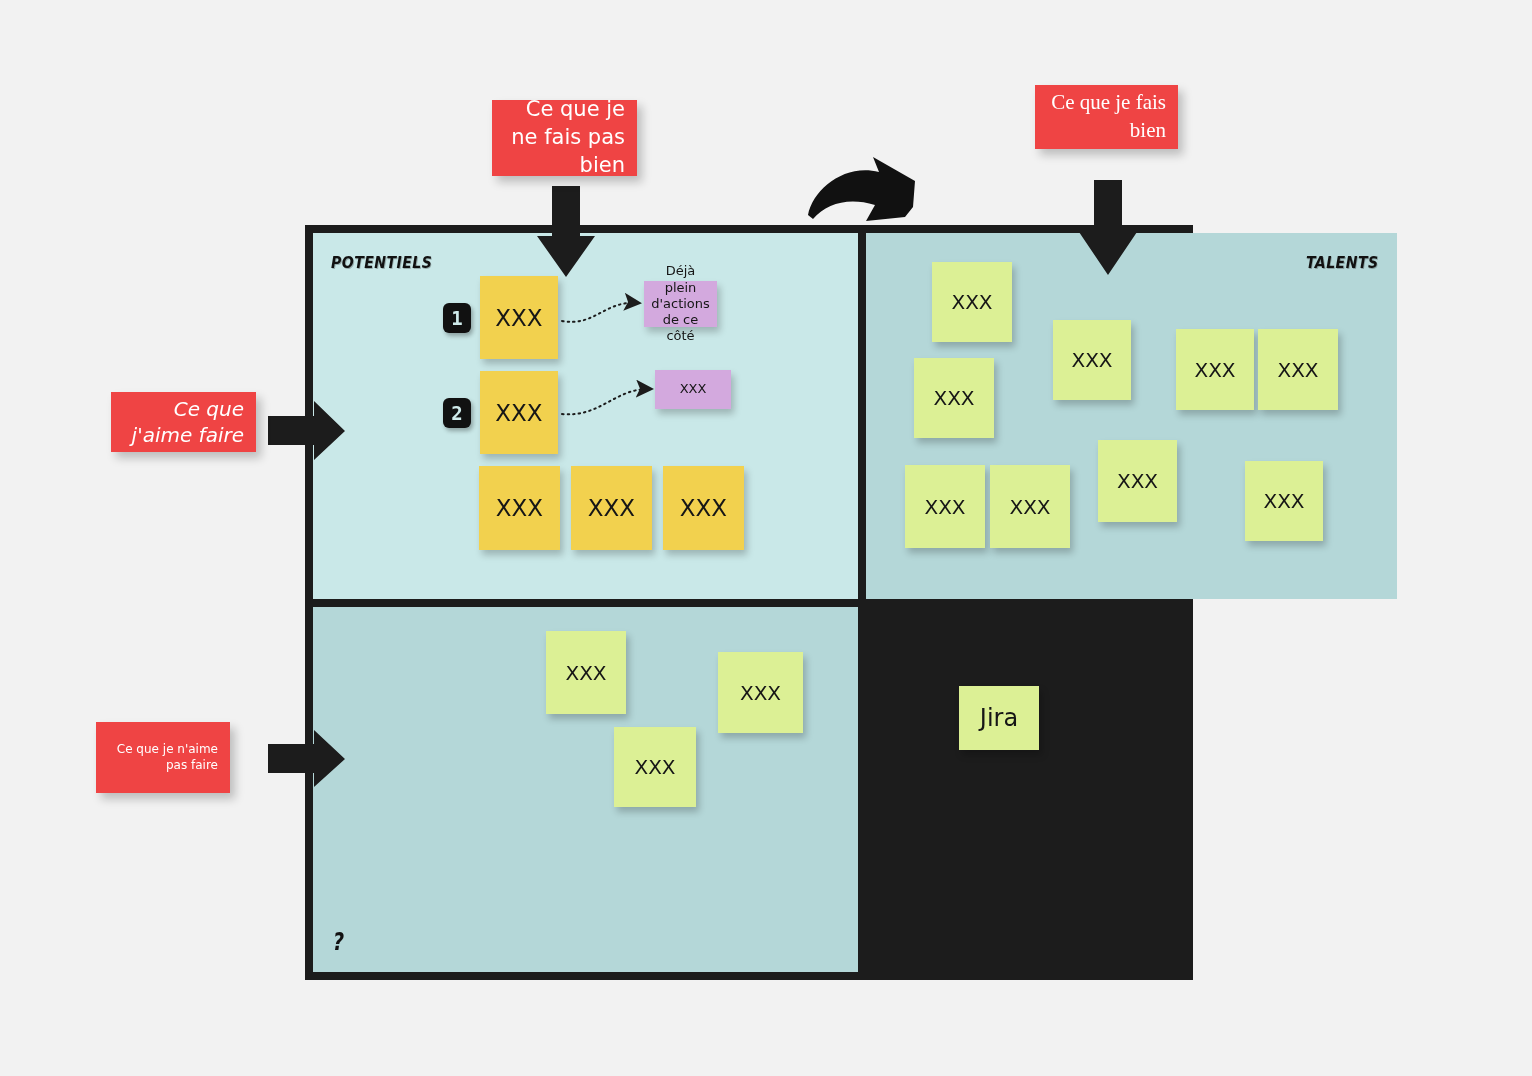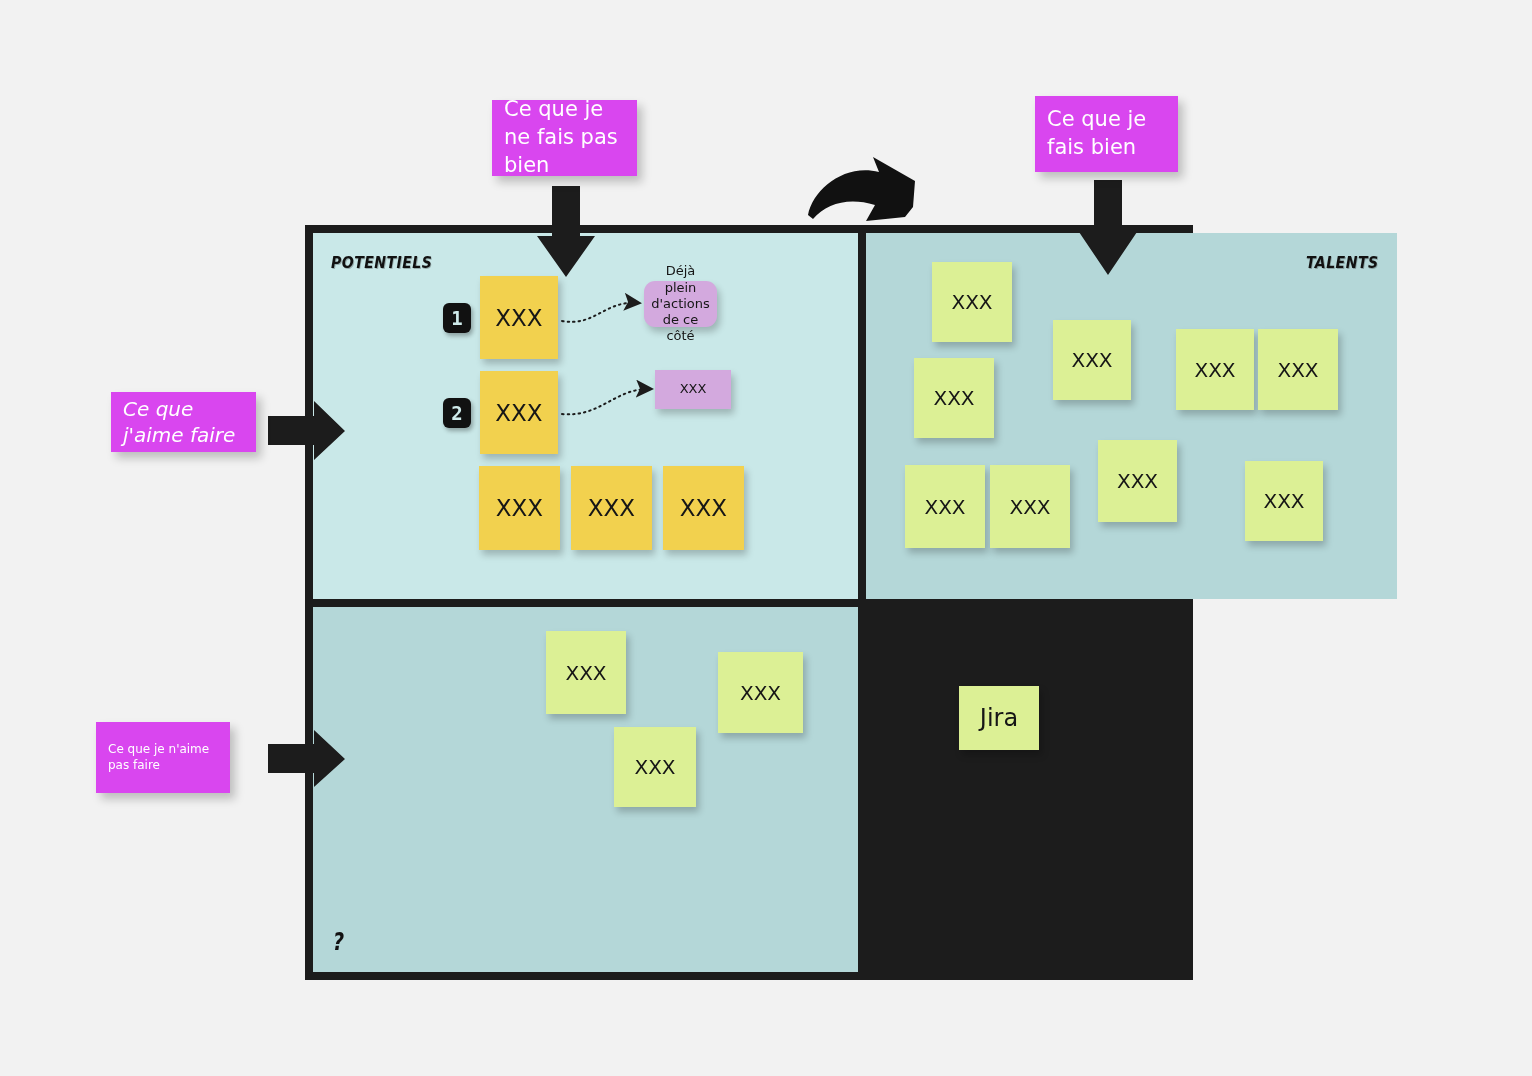--- a/index.html
+++ b/index.html
@@ -92,35 +92,35 @@
     font-family: "DejaVu Sans Mono", "Liberation Mono", monospace;
     font-size: 19px;
     font-weight: bold;
     box-shadow: 2px 3px 4px rgba(0,0,0,0.3);
     z-index: 8;
   }
 
   
   .callout {
     position: absolute;
-    background: #d946ef;
+    background: #ef4444;
     color: #ffffff;
     display: flex;
     align-items: center;
     justify-content: center;
-    text-align: left;
+    text-align: right;
     font-size: 21px;
     line-height: 1.32;
     box-shadow: 5px 6px 9px rgba(0,0,0,0.22);
     z-index: 20;
     padding: 12px 12px;
     box-sizing: border-box;
   }
   #callout-notwell  { left: 492px; top: 100px; width: 145px; height: 76px; }
-  #callout-well     { left: 1035px; top: 96px; width: 143px; height: 76px; }
+  #callout-well     { left: 1035px; top: 85px; width: 143px; height: 64px; font-family: Liberation Serif, serif; }
   #callout-like     { left: 111px;  top: 392px; width: 145px; height: 60px; font-size: 20px; font-style: italic; }
   #callout-dislike  { left: 96px;  top: 722px; width: 134px; height: 71px; font-size: 12px; }
 
   
   .arrow-svg { position: absolute; z-index: 15; }
 
   
   #connectors { position: absolute; left: 0; top: 0; width: 1532px; height: 1076px; z-index: 9; pointer-events: none; }
 </style>
 </head>
@@ -180,21 +180,21 @@
 
 <div class="num-badge" style="left:443px; top:303px;">1</div>
 <div class="num-badge" style="left:443px; top:398px;">2</div>
 
 <div id="notes-layer" style="position:absolute;left:0;top:0;width:1532px;height:1076px;z-index:10;">
     <div class="note note-orange" style="left: 480px; top: 276px; width: 78px; height: 83px;">XXX</div>
     <div class="note note-orange" style="left: 480px; top: 371px; width: 78px; height: 83px;">XXX</div>
     <div class="note note-orange" style="left: 479px; top: 466px; width: 81px; height: 84px;">XXX</div>
     <div class="note note-orange" style="left: 571px; top: 466px; width: 81px; height: 84px;">XXX</div>
     <div class="note note-orange" style="left: 663px; top: 466px; width: 81px; height: 84px;">XXX</div>
-    <div class="note note-purple" style="left: 644px; top: 281px; width: 73px; height: 46px; border-radius: 11px;">Déjà plein d'actions de ce côté</div>
+    <div class="note note-purple" style="left: 644px; top: 281px; width: 73px; height: 46px;">Déjà plein d'actions de ce côté</div>
     <div class="note note-purple" style="left: 655px; top: 370px; width: 76px; height: 39px;">XXX</div>
     <div class="note note-green" style="left: 932px; top: 262px; width: 80px; height: 80px;">XXX</div>
     <div class="note note-green" style="left: 914px; top: 358px; width: 80px; height: 80px;">XXX</div>
     <div class="note note-green" style="left: 1053px; top: 320px; width: 78px; height: 80px;">XXX</div>
     <div class="note note-green" style="left: 1176px; top: 329px; width: 78px; height: 81px;">XXX</div>
     <div class="note note-green" style="left: 1258px; top: 329px; width: 80px; height: 81px;">XXX</div>
     <div class="note note-green" style="left: 1098px; top: 440px; width: 79px; height: 82px;">XXX</div>
     <div class="note note-green" style="left: 905px; top: 465px; width: 80px; height: 83px;">XXX</div>
     <div class="note note-green" style="left: 990px; top: 465px; width: 80px; height: 83px;">XXX</div>
     <div class="note note-green" style="left: 1245px; top: 461px; width: 78px; height: 80px;">XXX</div>

